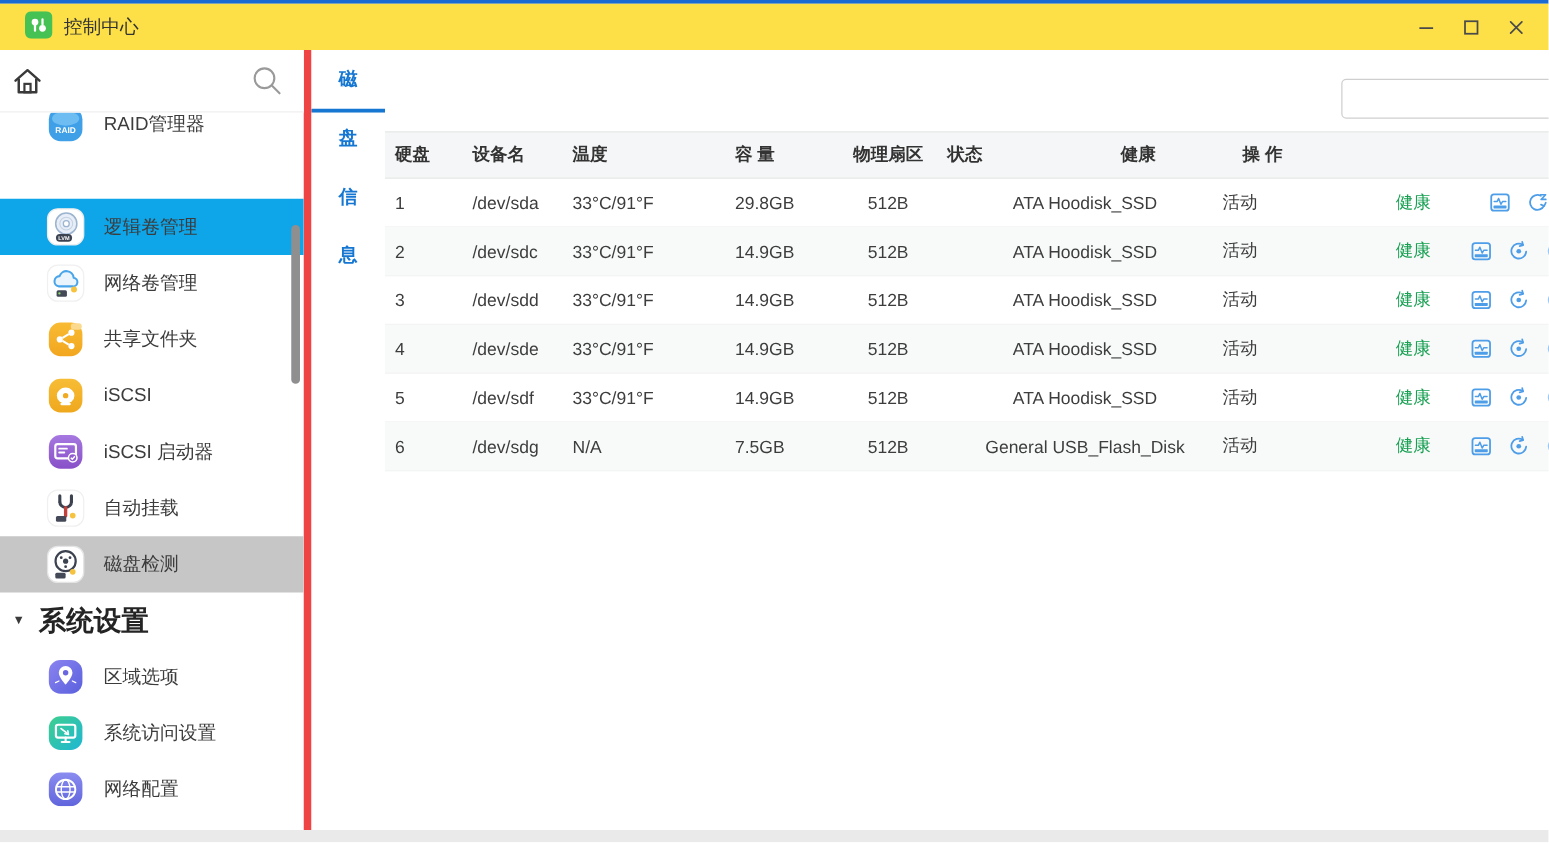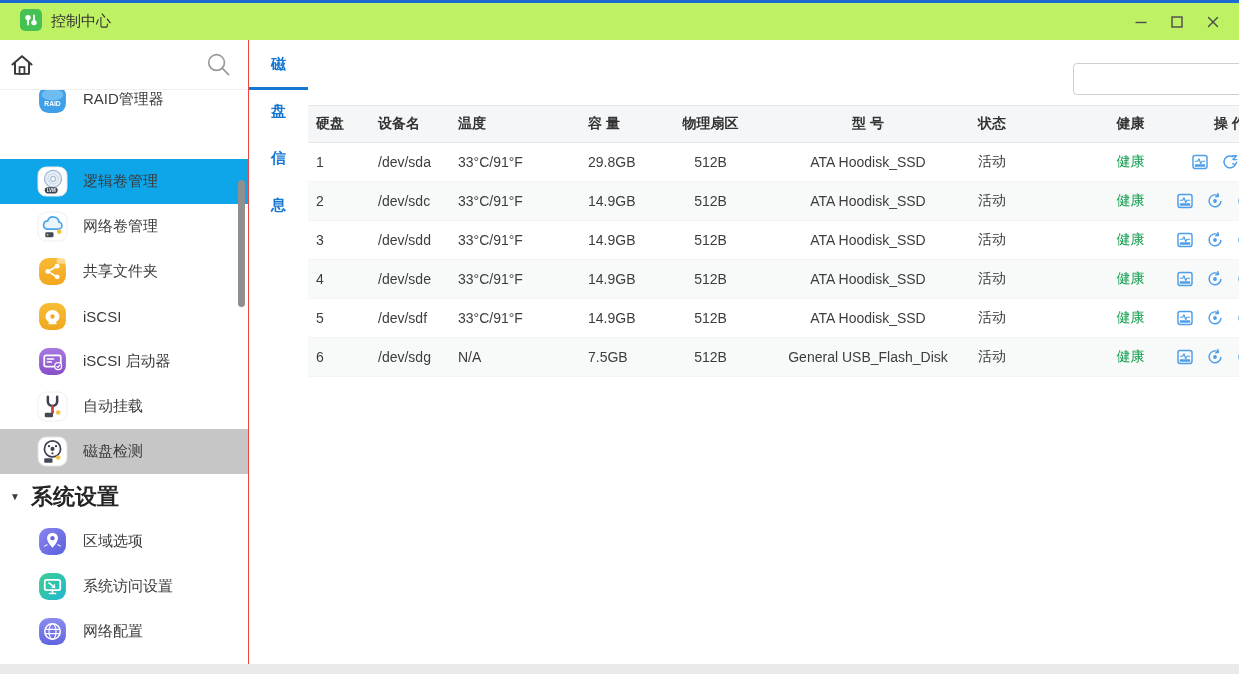--- a/index.html
+++ b/index.html
@@ -1,29 +1,29 @@
 <!DOCTYPE html>
 <html style="--accent: #1677d3; --health-green: #18a052; --top-stripe: #1a6ad1; --selected-bg: #c6c6c6;"><head>
 <meta charset="utf-8">
 <style>
   * { margin:0; padding:0; box-sizing:border-box; }
   html,body { width:1239px; height:674px; overflow:hidden;
     font-family:"Liberation Sans","DejaVu Sans",sans-serif; background:#fff; }
   .window { width:1239px; height:674px; position:relative; background:#fff; overflow:hidden; }
   .top-accent { height:3px; background:var(--top-stripe,#1a6ad1); }
-  .titlebar { height:37px; background:#bef264; display:flex; justify-content:space-between; align-items:center; padding-left:20px; }
+  .titlebar { height:37px; background:#fde047; display:flex; justify-content:space-between; align-items:center; padding-left:20px; }
   .title-left { display:flex; align-items:center; gap:9px; font-size:15px; color:#333; }
   .win-controls { display:flex; align-items:center; height:100%; }
   .win-btn { width:36px; height:100%; display:flex; align-items:center; justify-content:center; cursor:pointer; color:#4a4a4a; }
   .win-btn:last-child { margin-right:8px; }
 
   .app-body { display:flex; height:624px; }
 
   
-  .sidebar { width:249px; min-width:249px; background:#fff; border-right:1px solid #ef4444; position:relative; }
+  .sidebar { width:249px; min-width:249px; background:#fff; border-right:6px solid #ef4444; position:relative; }
   .sidebar-header { height:50px; display:flex; align-items:center; justify-content:space-between; padding:0 10px 0 8px; border-bottom:1px solid #efefef; background:#fff; position:relative; z-index:2; }
   .nav-viewport { height:555px; overflow:hidden; }
   .nav-item { height:45px; display:flex; align-items:center; padding-left:37px; gap:15px; cursor:pointer; }
   .nav-item .nav-icon { width:31px; height:31px; display:flex; align-items:center; justify-content:center; }
   .nav-item .nav-label { font-size:15px; color:#3c3c3c; white-space:nowrap; }
   .nav-item.hover-light { background:#0ea5e9;margin-top:37px; }
   .nav-item.hover { background:#e0e0e0; }
   .nav-item.selected { background:var(--selected-bg,#c6c6c6); }
   .nav-item.clipped-top { margin-top:-13px; }
   .nav-section { height:45px; display:flex; align-items:center; padding-left:10px; gap:11px; cursor:pointer; }
@@ -308,21 +308,20 @@
               </svg>
           </span>
         </div>
         <div class="table">
           <div class="thead" id="table-head">
               <div class="th c0">硬盘</div>
               <div class="th c1">设备名</div>
               <div class="th c2">温度</div>
               <div class="th c3">容 量</div>
               <div class="th c4">物理扇区</div>
-              <div class="th c5">型 号</div>
               <div class="th c6">状态</div>
               <div class="th c7">健康</div>
               <div class="th c8">操 作</div>
             </div>
           <div id="table-body">
               <div class="trow">
                 <div class="td c0">1</div>
                 <div class="td c1">/dev/sda</div>
                 <div class="td c2">33°C/91°F</div>
                 <div class="td c3">29.8GB</div>

